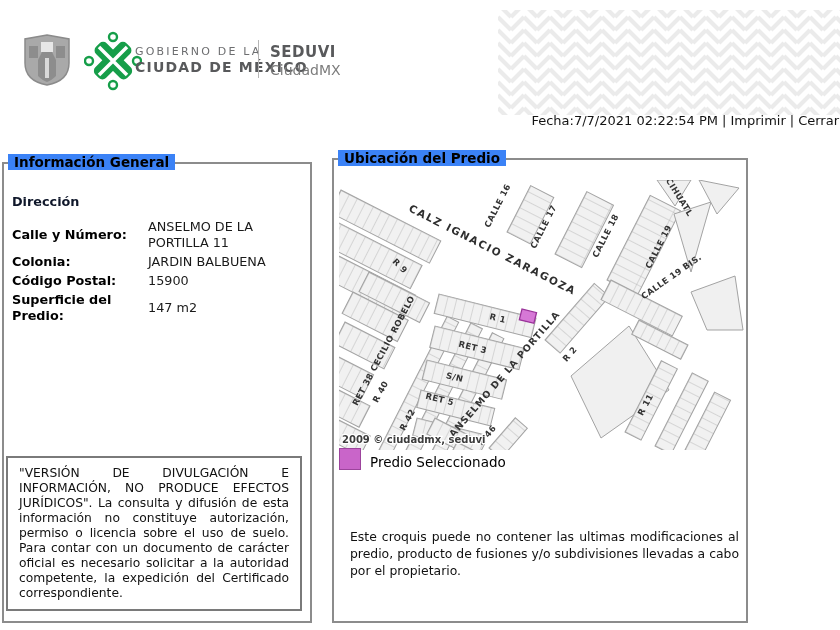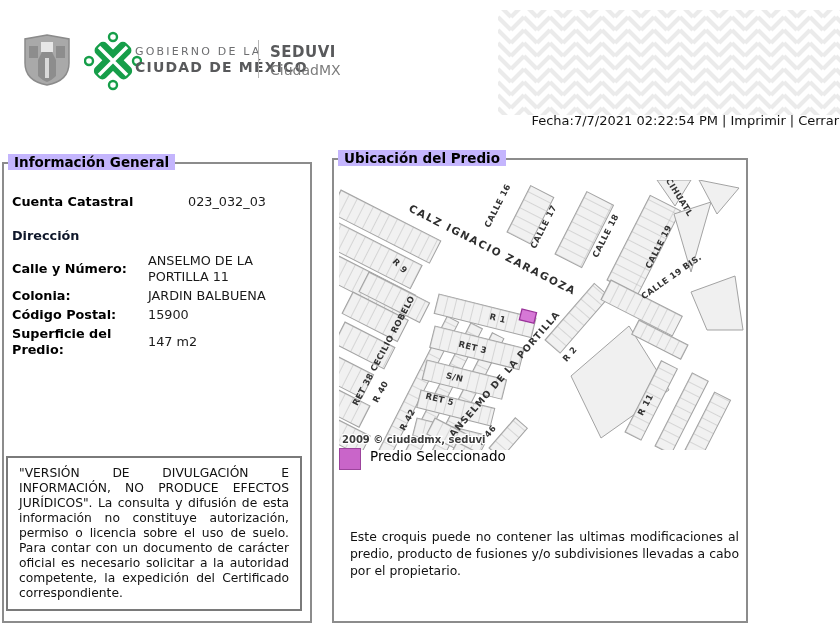--- a/index.html
+++ b/index.html
@@ -16,39 +16,39 @@
   .seduvi-block{position:absolute;left:270px;top:43px;line-height:1.25;}
   .seduvi-name{font-size:15px;font-weight:bold;color:#58595b;letter-spacing:.5px;}
   .seduvi-platform{font-size:14px;color:#7c7c7c;}
   .pattern-wrap{position:absolute;left:498px;top:10px;}
   .date-line{position:absolute;top:113px;left:0;width:839px;text-align:right;font-size:13px;color:#141414;white-space:nowrap;}
   .date-line a{color:#141414;text-decoration:none;cursor:pointer;}
   .sep{padding:0 4px;}
 
   
   .panel{position:absolute;border:2px solid #8c8c8c;background:#fff;}
-  .panel-legend{position:absolute;top:-10px;left:4px;background:#c4b5fd;padding:0 6px;
+  .panel-legend{position:absolute;top:-10px;left:4px;background:#3b82f6;padding:0 6px;
                 font-weight:bold;font-size:13.5px;color:#000;white-space:nowrap;}
   .panel-left{left:2px;top:162px;width:310px;height:461px;box-sizing:border-box;}
   .panel-right{left:332px;top:158px;width:416px;height:465px;box-sizing:border-box;}
 
   
   .gi-content{padding:30px 8px 0 8px;font-size:12.8px;}
   .field-row{display:grid;grid-template-columns:128px 1fr;column-gap:8px;align-items:center;margin-bottom:3px;}
   .field-row .lbl{font-weight:bold;color:#000;line-height:1.25;}
   .field-row .val{color:#1a1a1a;line-height:1.25;}
   .row-cuenta{margin-bottom:18px;}
   .row-cuenta .val{padding-left:40px;}
   .row-direccion{font-weight:bold;margin-bottom:10px;color:#0f172a;}
   .disclaimer-box{position:absolute;left:2px;right:8px;bottom:10px;border:2px solid #7a7a7a;
                   padding:8px 11px;font-size:12.3px;line-height:1.22;text-align:justify;color:#111;}
 
   
   .map-wrap{position:absolute;left:5px;top:20px;width:406px;height:270px;}
-  .legend-row{position:absolute;left:5px;top:288px;display:flex;align-items:flex-start;}
+  .legend-row{position:absolute;left:5px;top:288px;display:flex;align-items:flex-end;}
   .legend-swatch{width:20px;height:20px;background:#c965c9;border:1px solid #9c449c;}
   .legend-label{margin-left:9px;font-size:13.5px;color:#000;}
   .map-note{position:absolute;left:16px;right:7px;top:368px;font-size:12.4px;line-height:1.38;
             text-align:justify;color:#111;}
 
   svg text{font-family:"DejaVu Sans","Liberation Sans",sans-serif;}
   .street-lbl{fill:#333;font-size:8.5px;font-weight:bold;letter-spacing:.4px;}
   .street-lbl-big{fill:#2e2e2e;font-size:10.5px;font-weight:bold;letter-spacing:1.6px;}
   .blk{fill:url(#lots);stroke:#a3a3a3;stroke-width:1;}
   .blk-plain{fill:#f0f0f0;stroke:#a3a3a3;stroke-width:1;}
@@ -107,24 +107,20 @@
 
     <div class="date-line">
       <span>Fecha:7/7/2021 02:22:54 PM</span><span class="sep">|</span><a>Imprimir</a><span class="sep">|</span><a>Cerrar</a>
     </div>
   </div>
 
   <div class="panel panel-left">
     <span class="panel-legend">Información General</span>
 
     <div class="gi-content">
-      <div class="field-row row-cuenta">
-        <span class="lbl">Cuenta Catastral</span>
-        <span class="val">023_032_03</span>
-      </div>
 
       <div class="row-direccion">Dirección</div>
 
       <div class="field-row">
         <span class="lbl">Calle y Número:</span>
         <span class="val">ANSELMO DE LA PORTILLA 11</span>
       </div>
       <div class="field-row">
         <span class="lbl">Colonia:</span>
         <span class="val">JARDIN BALBUENA</span>

